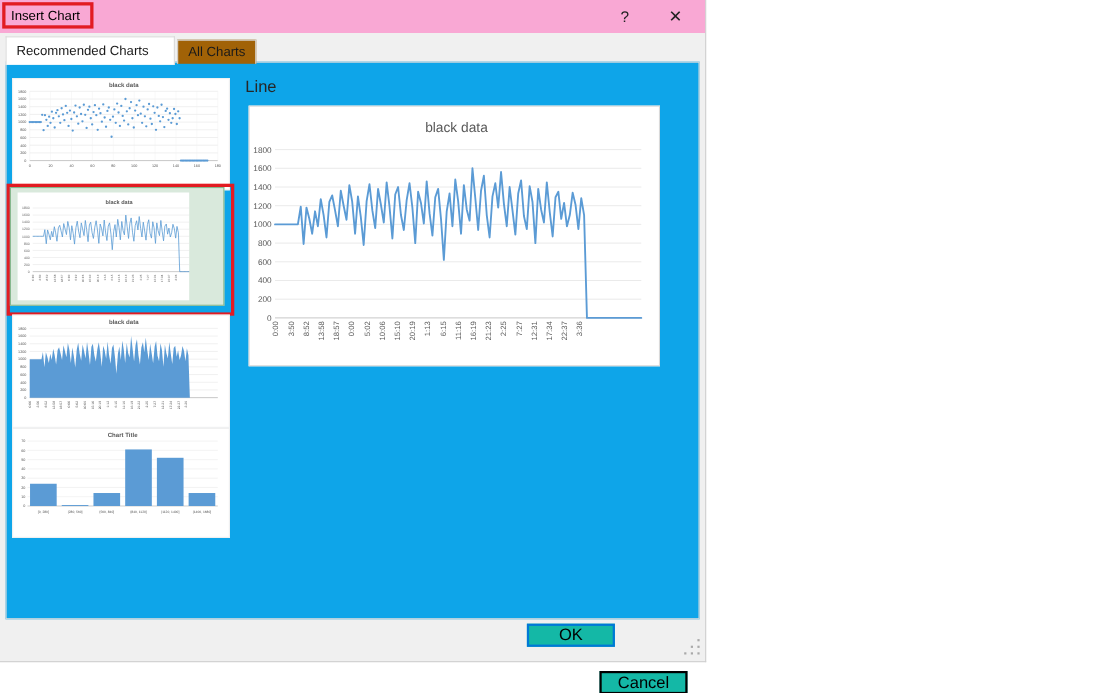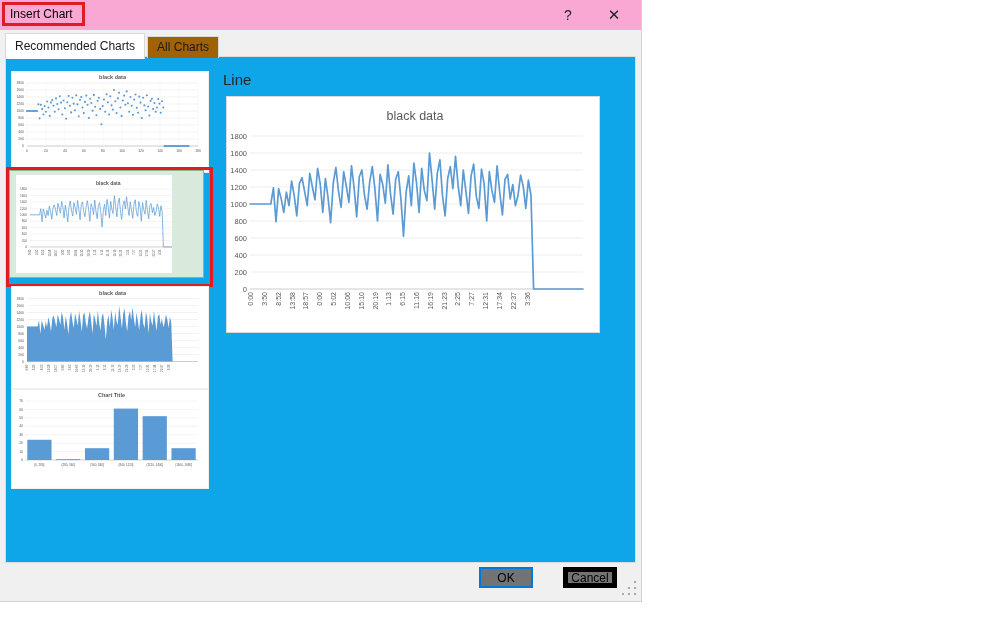--- a/index.html
+++ b/index.html
@@ -12,21 +12,21 @@
   .title-annotation{position:absolute;left:2px;top:2px;width:72px;height:18px;
           border:3px solid #e21b22;display:flex;align-items:center;padding-left:5px;}
   .dialog-title{font-size:12px;color:#000;white-space:nowrap;}
   .tb-btn{position:absolute;top:4px;width:30px;height:22px;display:flex;align-items:center;
           justify-content:center;font-size:14px;color:#222;cursor:default;}
   .help-btn{right:58px;}
   .close-btn{right:12px;font-size:15px;}
   
   .tabs{position:absolute;left:5px;top:33px;display:flex;align-items:flex-end;z-index:3;}
   .tab{font-size:12px;border:1px solid #d9d9d9;white-space:nowrap;}
-  .tab.active{background:#ffffff;padding:5px 9px 6px 9px;border-bottom:none;margin-bottom:-1px;}
+  .tab.active{background:#ffffff;padding:5px 23px 6px 9px;border-bottom:none;margin-bottom:-1px;}
   .tab.inactive{background:#a16207;padding:3px 9px 4px 9px;border-bottom:none;margin-left:2px;}
   
   .page{position:absolute;left:5px;top:56px;width:629px;height:505px;background:#0ea5e9;
         border:1px solid #dcdcdc;}
   
   .thumb{position:absolute;left:5px;background:#ffffff;border:1px solid #f0f0f0;}
   .thumb svg{display:block;}
   .thumb-scatter{top:14px;width:196px;height:100px;}
   .sel-annotation{position:absolute;left:0px;top:110px;width:201px;height:114px;
         border:3px solid #e21b22;}
@@ -35,25 +35,25 @@
   .sel-chart{position:absolute;left:6px;top:4px;width:156px;height:98px;background:#ffffff;}
   .thumb-area{top:229px;width:196px;height:101px;}
   .thumb-hist{top:332px;width:196px;height:98px;}
   
   .preview-heading{position:absolute;left:217px;top:14px;font-size:15px;color:#262626;}
   .chart-box{position:absolute;left:220px;top:39px;width:372px;height:235px;
         background:#ffffff;border:1px solid #d9d9d9;}
   .description{position:absolute;left:217px;top:277px;width:408px;font-size:11.7px;
         line-height:1.28;color:#000;}
   
-  .btn{position:absolute;top:567px;width:54px;height:21px;background:#737373;
-       display:flex;align-items:center;justify-content:center;font-size:12px;color:#000;
+  .btn{position:absolute;top:567px;width:80px;height:21px;background:#14b8a6;
+       display:flex;align-items:center;justify-content:center;font-size:15px;color:#000;
        box-sizing:border-box;cursor:default;}
   .btn-ok{left:479px;border:2px solid #0078d7;}
-  .btn-cancel{left:563px;border:5px solid #000000;}
+  .btn-cancel{left:545px;border:2px solid #000000;margin-top:43px;}
   .grip{position:absolute;left:622px;top:581px;width:14px;height:14px;}
   .grip i{position:absolute;width:2px;height:2px;background:#a9a9a9;}
 </style>
 </head>
 <body>
 
 <div class="stage">
   <div class="dialog">
 
     <div class="titlebar">

